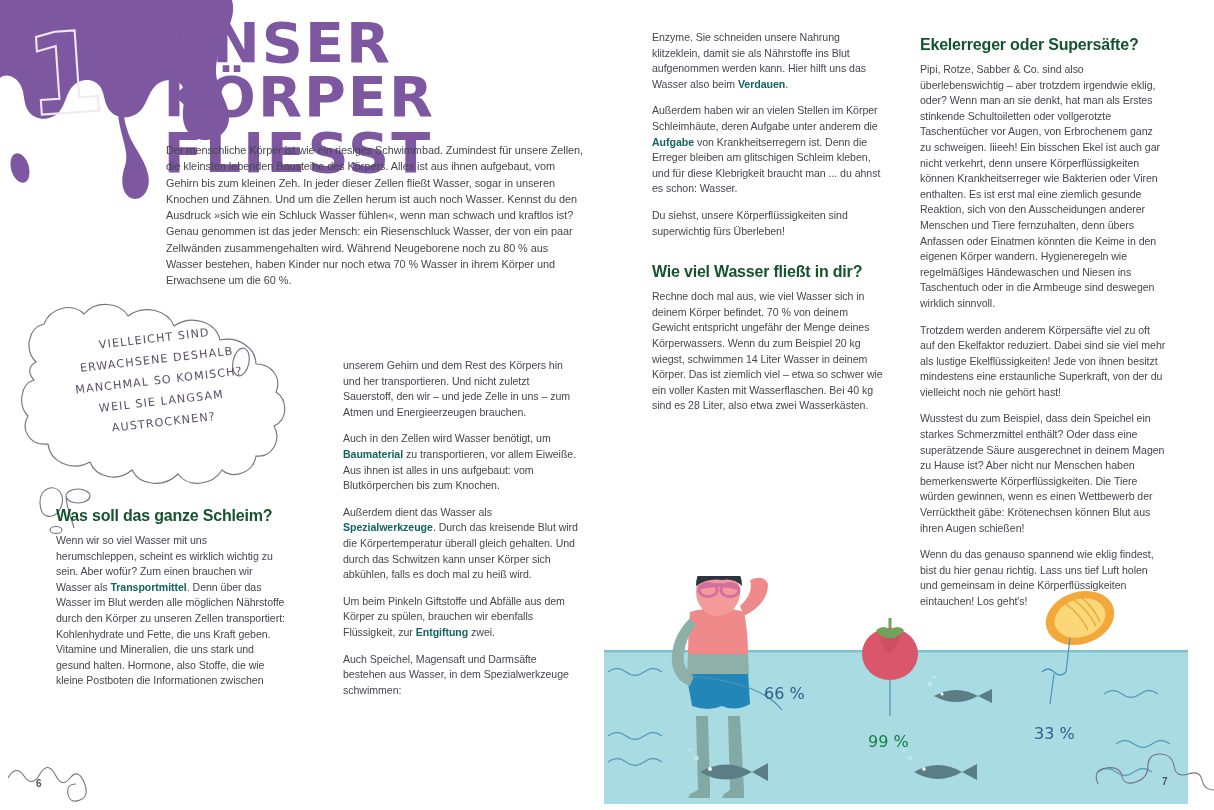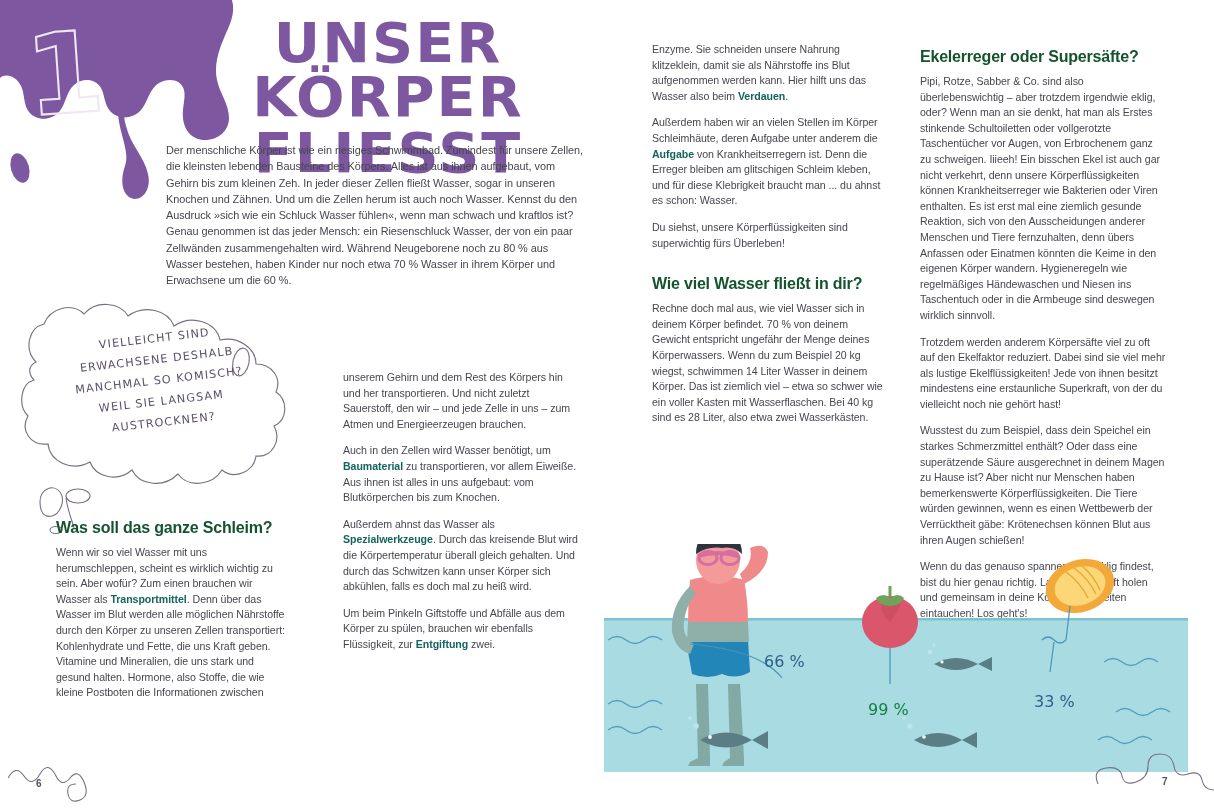--- a/index.html
+++ b/index.html
@@ -44,21 +44,20 @@
     line-height: 1;
     transform: rotate(-4deg);
   }
 
   
   #title-block {
     position: absolute;
     left: 168px;
     top: 16px;
     width: 440px;
-    text-align: center;
   }
   #title-block .title-line {
     font-family: "DejaVu Sans", sans-serif;
     font-weight: 700;
     font-size: 56px;
     line-height: 0.96;
     letter-spacing: 2px;
     color: #7d579f;
     transform: scaleX(1.02);
   }
@@ -119,32 +118,31 @@
     letter-spacing: 1.1px;
     color: #5b5168;
     transform: rotate(-6.5deg);
   }
   #bubble-text div { white-space: nowrap; }
 
   
   .col {
     position: absolute;
     width: 232px;
-    margin-top: 12px;
   }
   #col1 { left: 56px;  top: 505px; width: 234px; }
   #col2 { left: 343px; top: 358px; width: 236px; }
   #col3 { left: 652px; top: 30px;  width: 235px; }
   #col4 { left: 920px; top: 34px;  width: 246px; }
 
   
   #illo {
     position: absolute;
     left: 604px;
-    top: 544px;
+    top: 576px;
     width: 584px;
     height: 228px;
   }
 
   
   .page-num {
     position: absolute;
     font-family: "Liberation Sans", sans-serif;
     font-weight: 700;
     font-size: 10px;
@@ -243,22 +241,23 @@
     <h2 class="sec-head">Was soll das ganze Schleim?</h2>
     <div class="body-text">
         <p><span>Wenn wir so viel Wasser mit uns herumschleppen, scheint es wirklich wichtig zu sein. Aber wofür? Zum einen brauchen wir Wasser als </span><span class="kw">Transportmittel</span><span>. Denn über das Wasser im Blut werden alle möglichen Nährstoffe durch den Körper zu unseren Zellen transportiert: Kohlenhydrate und Fette, die uns Kraft geben. Vitamine und Mineralien, die uns stark und gesund halten. Hormone, also Stoffe, die wie kleine Postboten die Informationen zwischen</span></p>
       </div>
   </div>
 
   <div id="col2" class="col">
     <div class="body-text">
         <p><span>unserem Gehirn und dem Rest des Körpers hin und her transportieren. Und nicht zuletzt Sauerstoff, den wir – und jede Zelle in uns – zum Atmen und Energieerzeugen brauchen.</span></p>
         <p><span>Auch in den Zellen wird Wasser benötigt, um </span><span class="kw">Baumaterial</span><span> zu transportieren, vor allem Eiweiße. Aus ihnen ist alles in uns aufgebaut: vom Blutkörperchen bis zum Knochen.</span></p>
-        <p><span>Außerdem ahnst das Wasser als </span><span class="kw">Spezialwerkzeuge</span><span>. Durch das kreisende Blut wird die Körpertemperatur überall gleich gehalten. Und durch das Schwitzen kann unser Körper sich abkühlen, falls es doch mal zu heiß wird.</span></p>
+        <p><span>Außerdem dient das Wasser als </span><span class="kw">Spezialwerkzeuge</span><span>. Durch das kreisende Blut wird die Körpertemperatur überall gleich gehalten. Und durch das Schwitzen kann unser Körper sich abkühlen, falls es doch mal zu heiß wird.</span></p>
         <p><span>Um beim Pinkeln Giftstoffe und Abfälle aus dem Körper zu spülen, brauchen wir ebenfalls Flüssigkeit, zur </span><span class="kw">Entgiftung</span><span> zwei.</span></p>
+        <p><span>Auch Speichel, Magensaft und Darmsäfte bestehen aus Wasser, in dem Spezialwerkzeuge schwimmen:</span></p>
       </div>
   </div>
 
   <div id="col3" class="col">
     <div class="body-text">
         <p><span>Enzyme. Sie schneiden unsere Nahrung klitzeklein, damit sie als Nährstoffe ins Blut aufgenommen werden kann. Hier hilft uns das Wasser also beim </span><span class="kw">Verdauen</span><span>.</span></p>
         <p><span>Außerdem haben wir an vielen Stellen im Körper Schleimhäute, deren Aufgabe unter anderem die </span><span class="kw">Aufgabe</span><span> von Krankheitserregern ist. Denn die Erreger bleiben am glitschigen Schleim kleben, und für diese Klebrigkeit braucht man ... du ahnst es schon: Wasser.</span></p>
         <p><span>Du siehst, unsere Körperflüssigkeiten sind superwichtig fürs Überleben!</span></p>
       </div>
     <h2 class="sec-head" style="margin-top:22px;">Wie viel Wasser fließt in dir?</h2>

